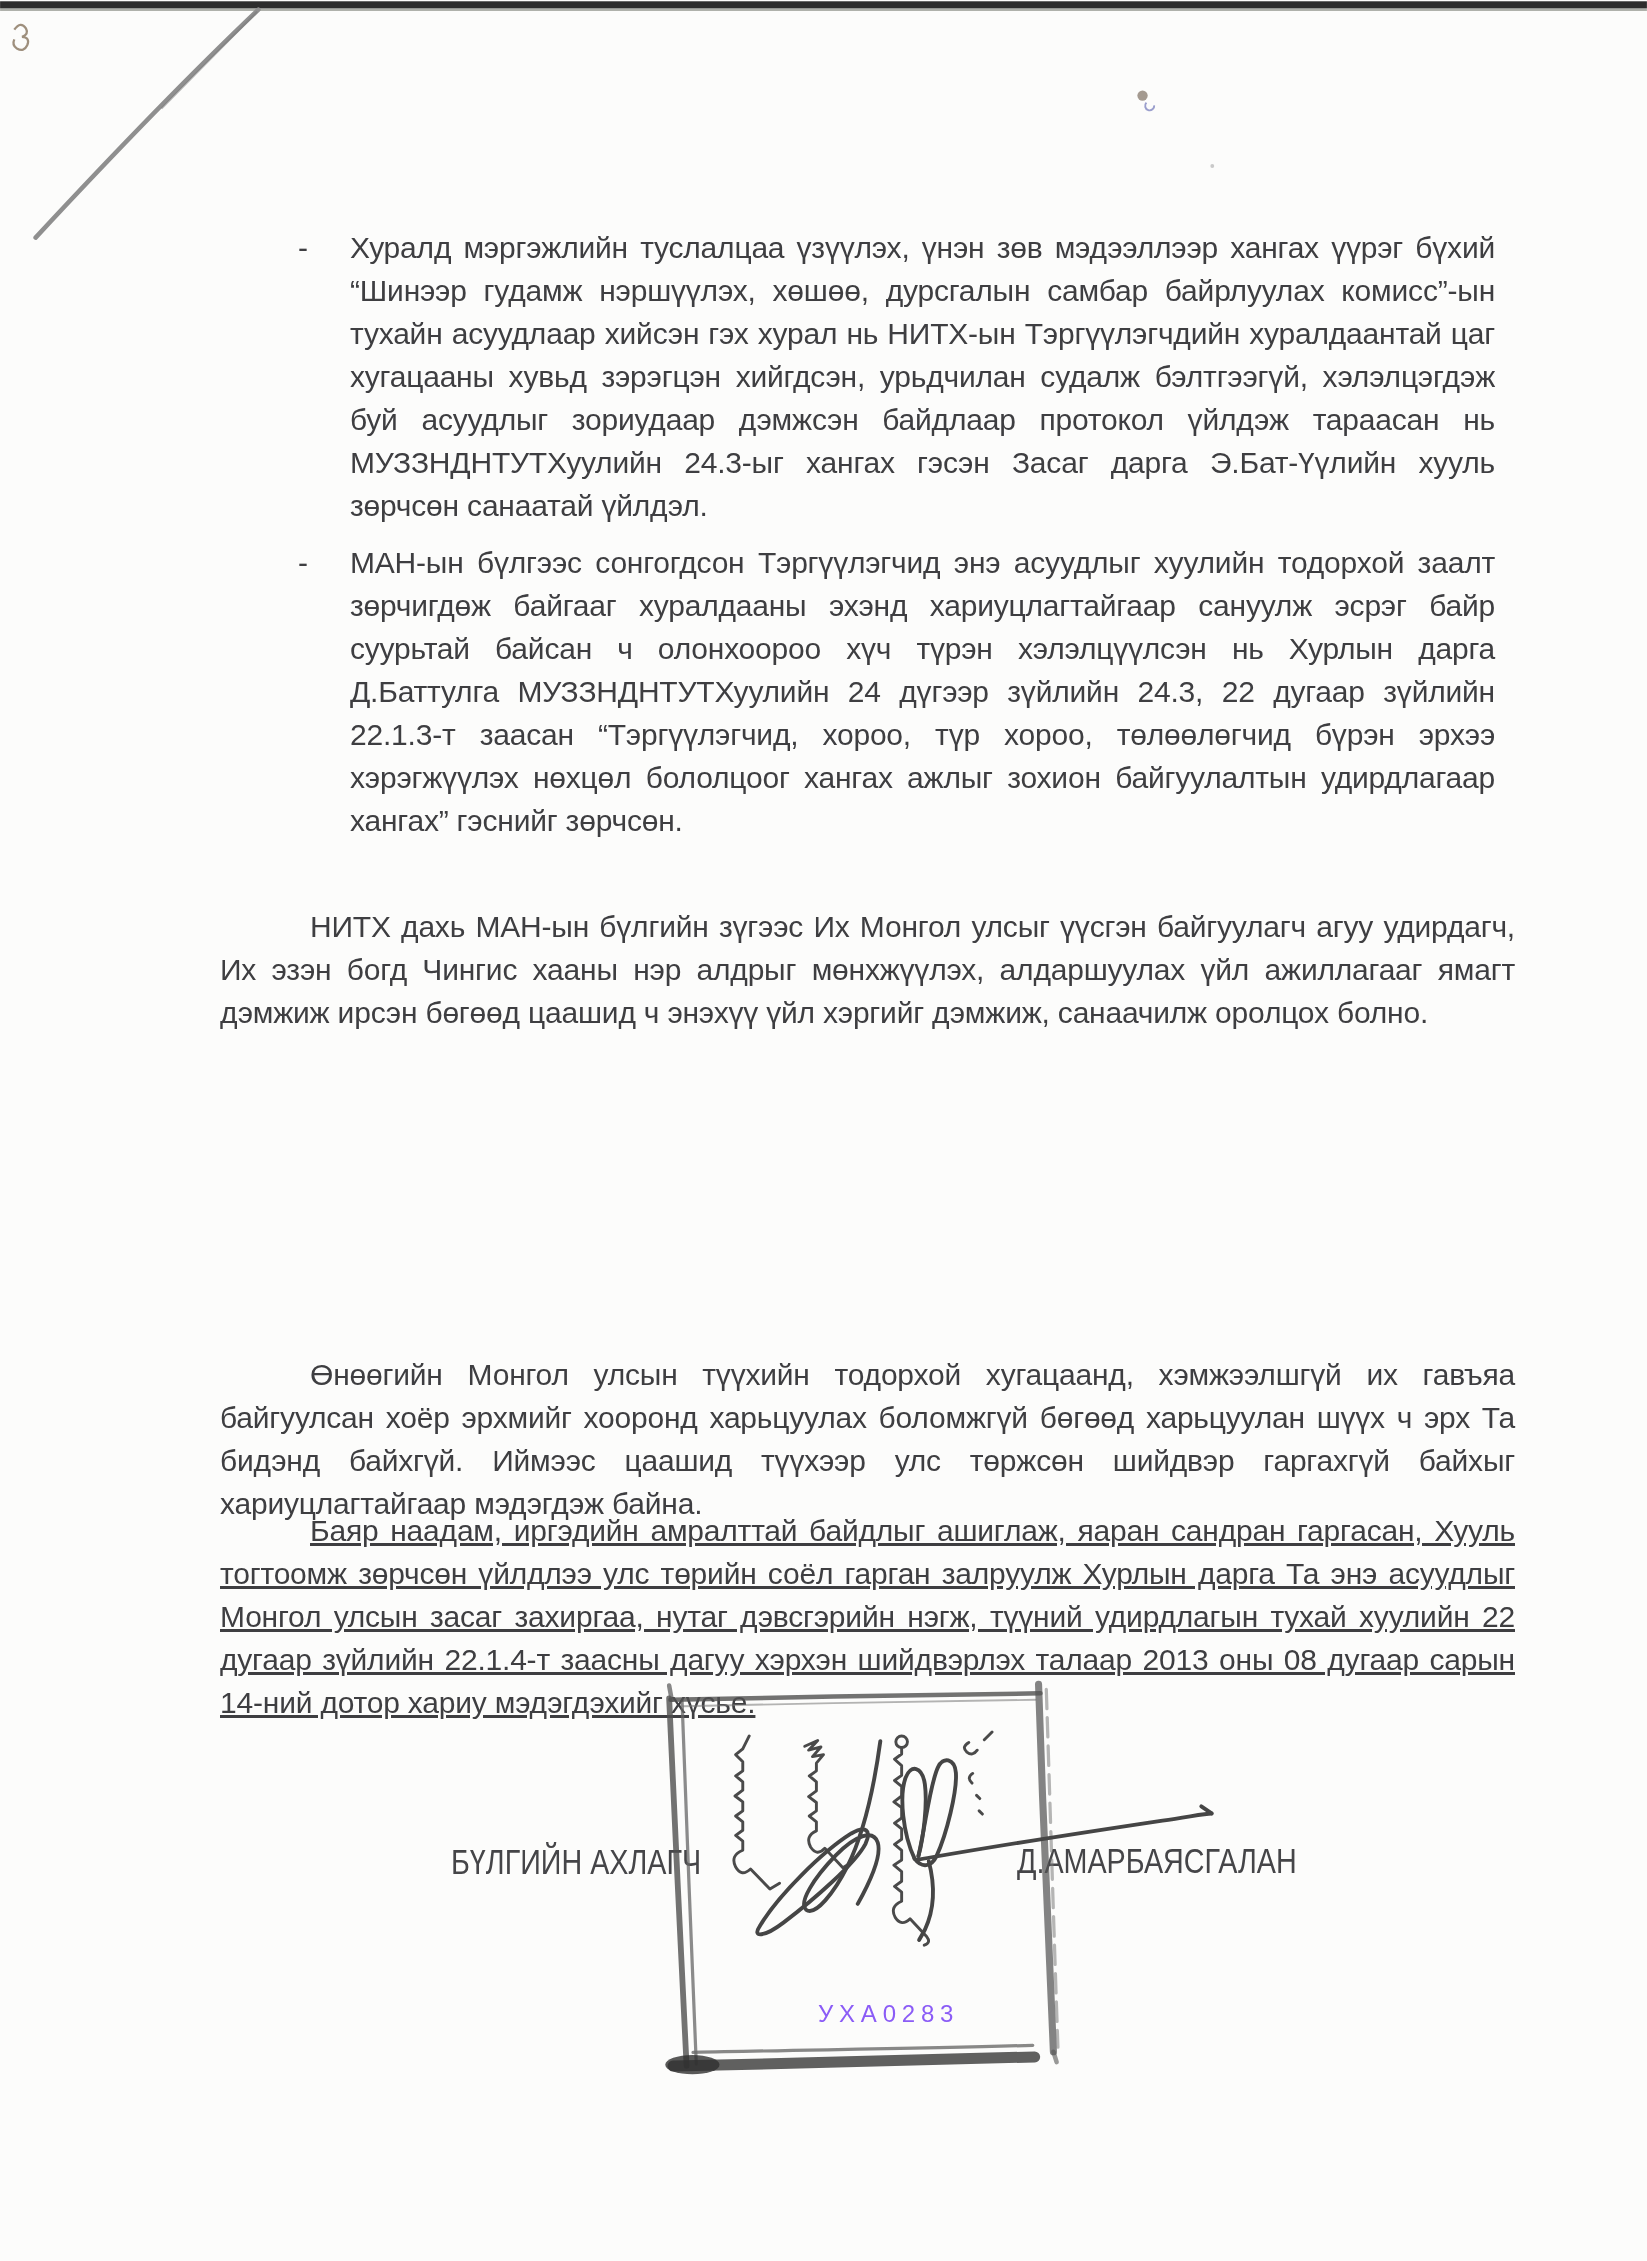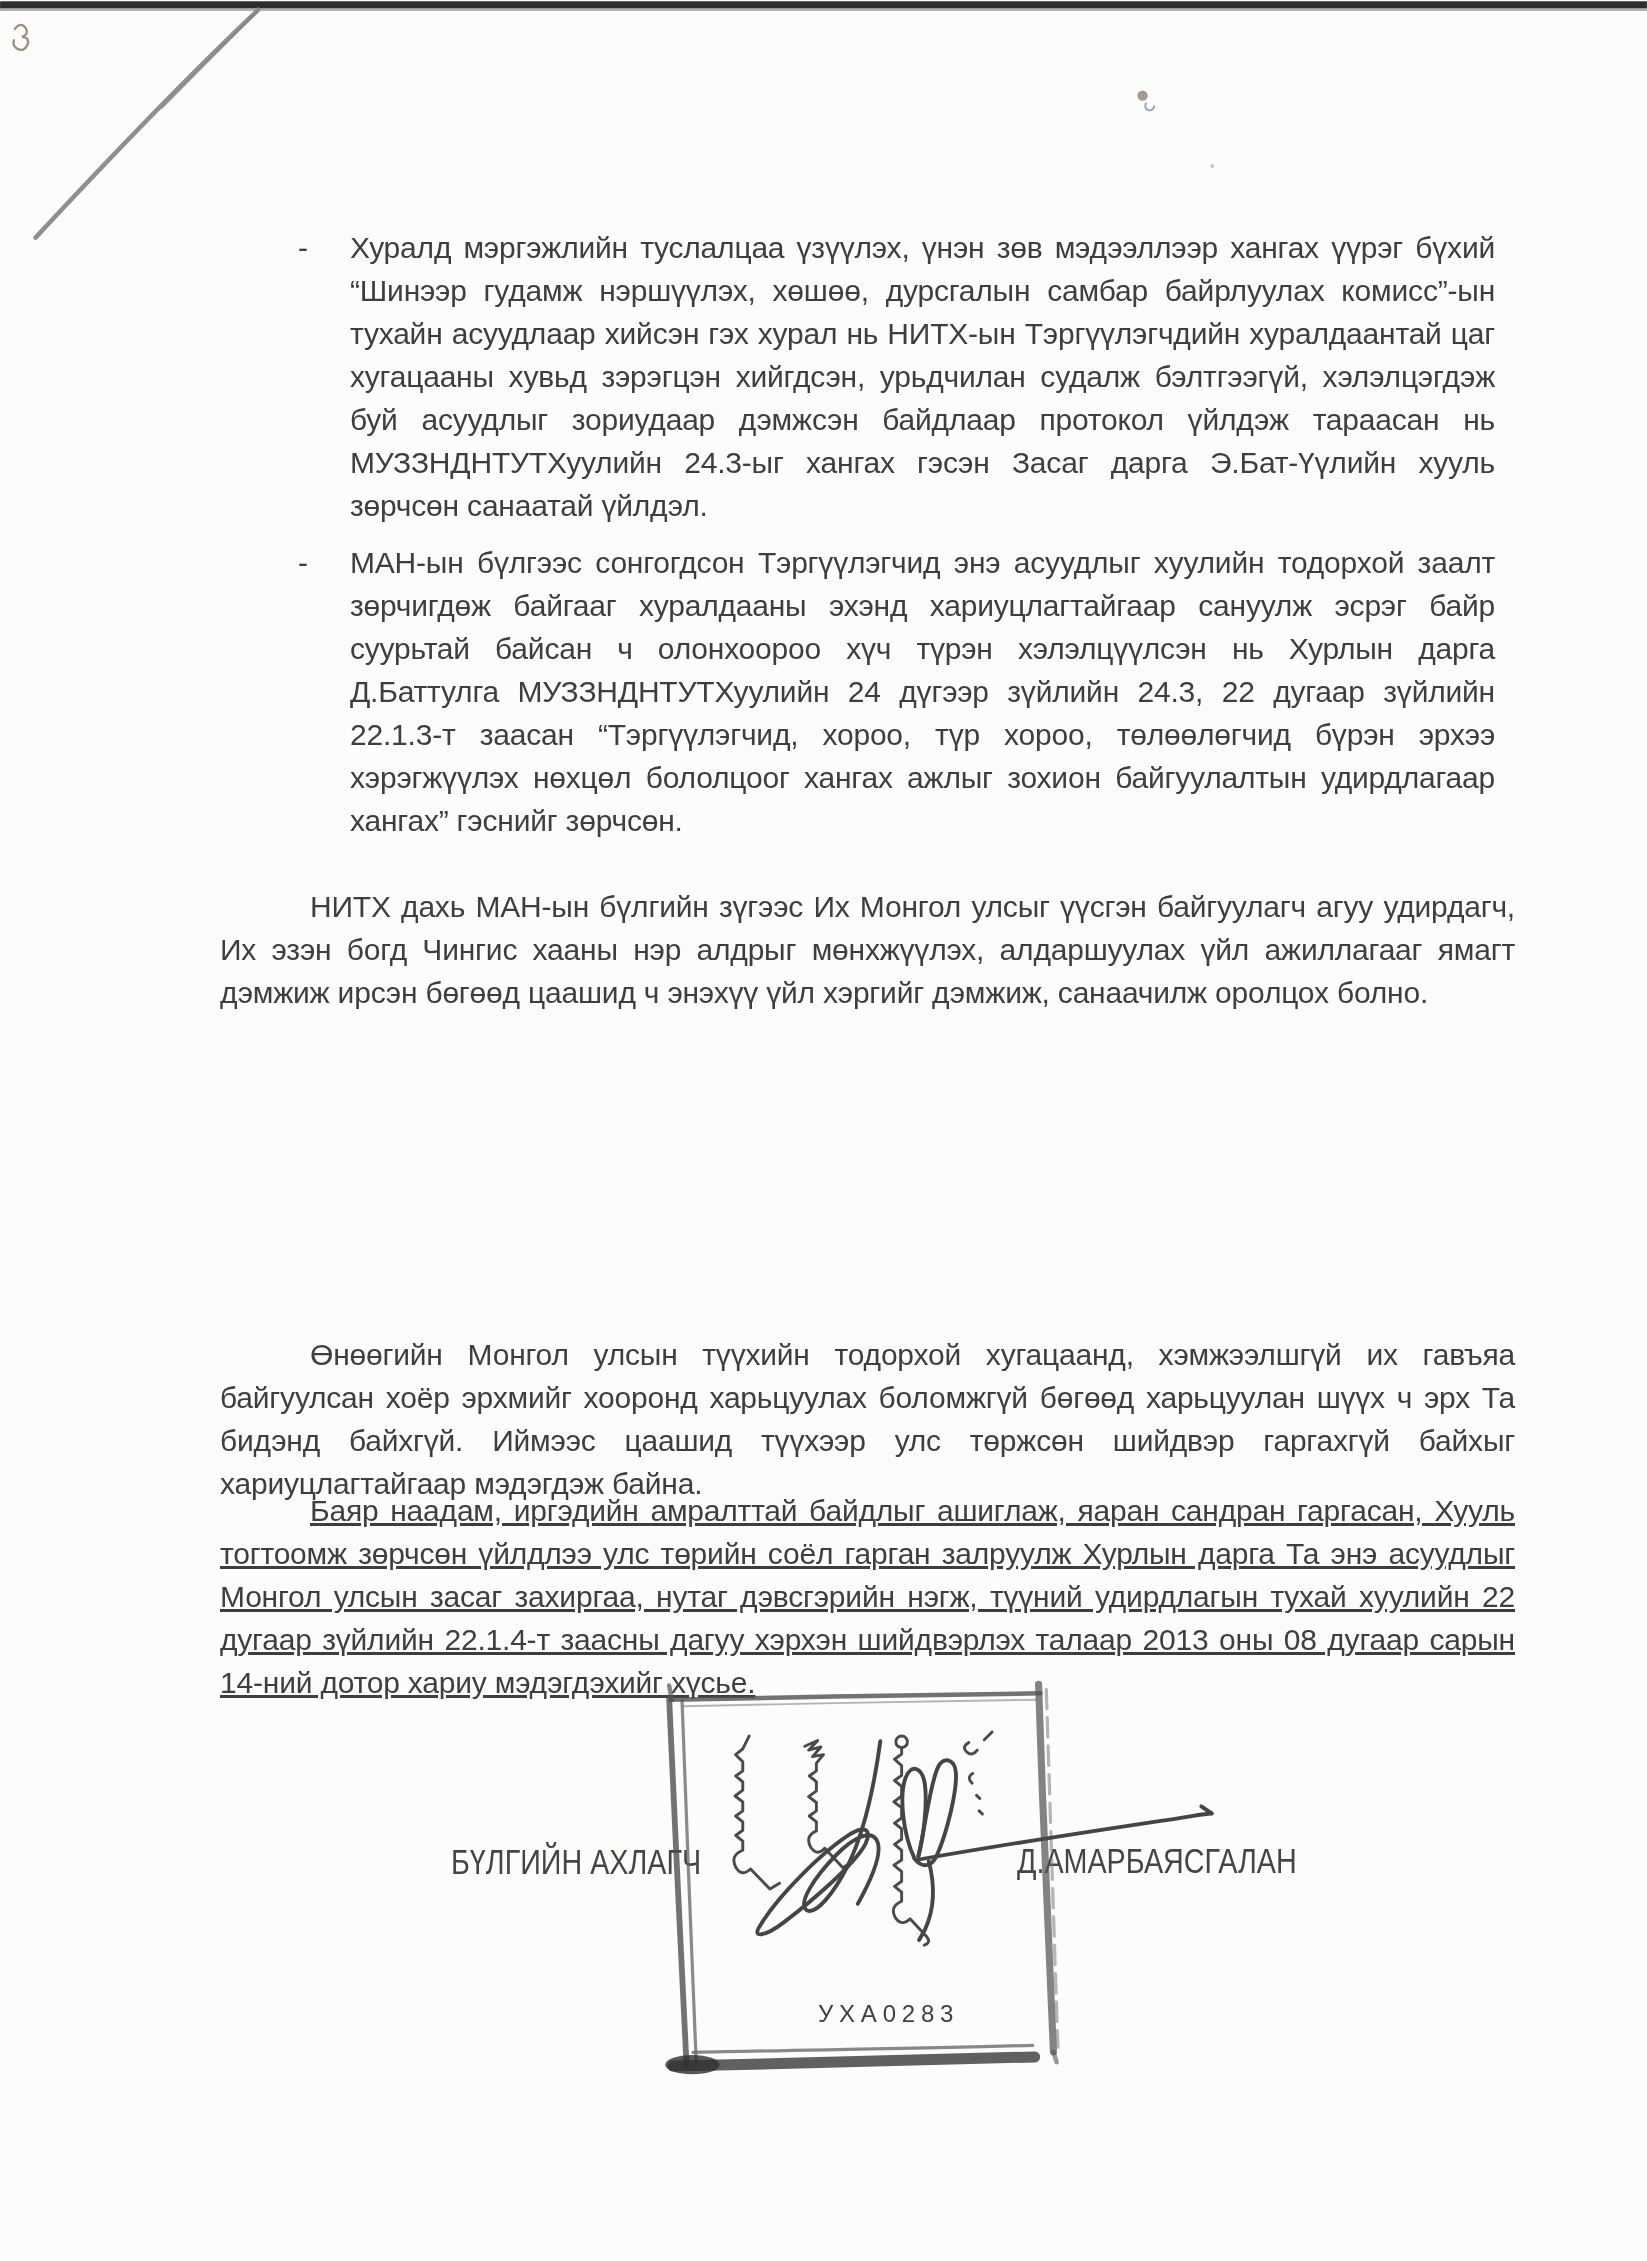--- a/index.html
+++ b/index.html
@@ -22,21 +22,21 @@
     line-height: 43px;
     letter-spacing: -0.2px;
     color: #3e3e41;
     text-align: justify;
     text-align-last: left;
   }
   .bullet { left: 294px; width: 1201px; padding-left: 56px; box-sizing: border-box; }
   .bullet .dash { position: absolute; left: 3.9px; top: 0; }
   #b1 { top: 226px; }
   #b2 { top: 541px; }
-  .para { left: 220px; width: 1295px; text-indent: 90px; }
+  .para { left: 220px; width: 1295px; text-indent: 90px; margin-top: 20px; }
   #p1 { top: 885px; }
   #p2 { top: 1103px; }
   #p3 { top: 1333px; }
   #p4 { top: 1489px; text-decoration: underline; }
   
   .sig-label {
     position: absolute;
     font-size: 35px;
     letter-spacing: 0px;
     color: #454548;
@@ -45,21 +45,21 @@
     transform-origin: left top;
   }
   #sig-left  { left: 451px; top: 1842px; }
   #sig-right { left: 1017px; top: 1841px; }
   
   .stamp-code {
     position: absolute;
     left: 818px; top: 2000px;
     font-size: 24px;
     letter-spacing: 5.8px;
-    color: #404040;
+    color: #8b5cf6;
     white-space: nowrap;
   }
   
   .overlay {
     position: absolute; left: 0; top: 0;
     width: 1647px; height: 2261px;
     pointer-events: none;
     z-index: 5;
   }
 </style>

